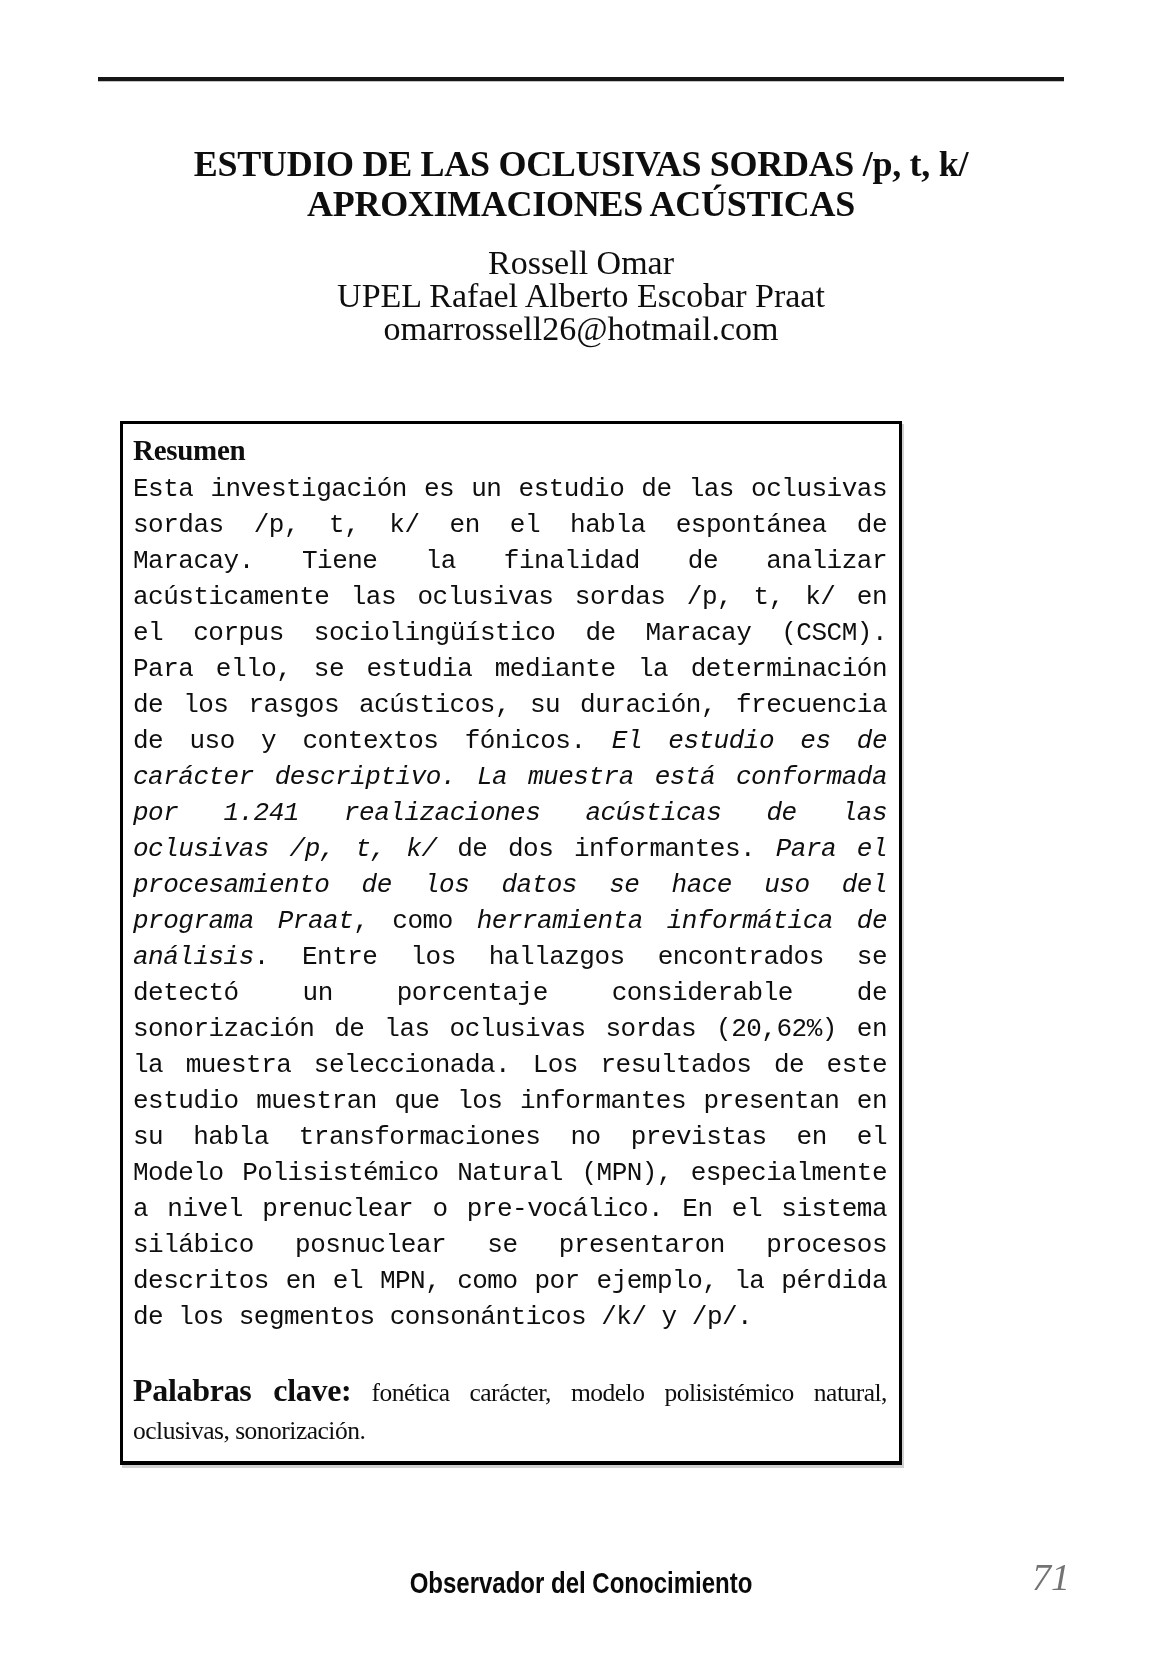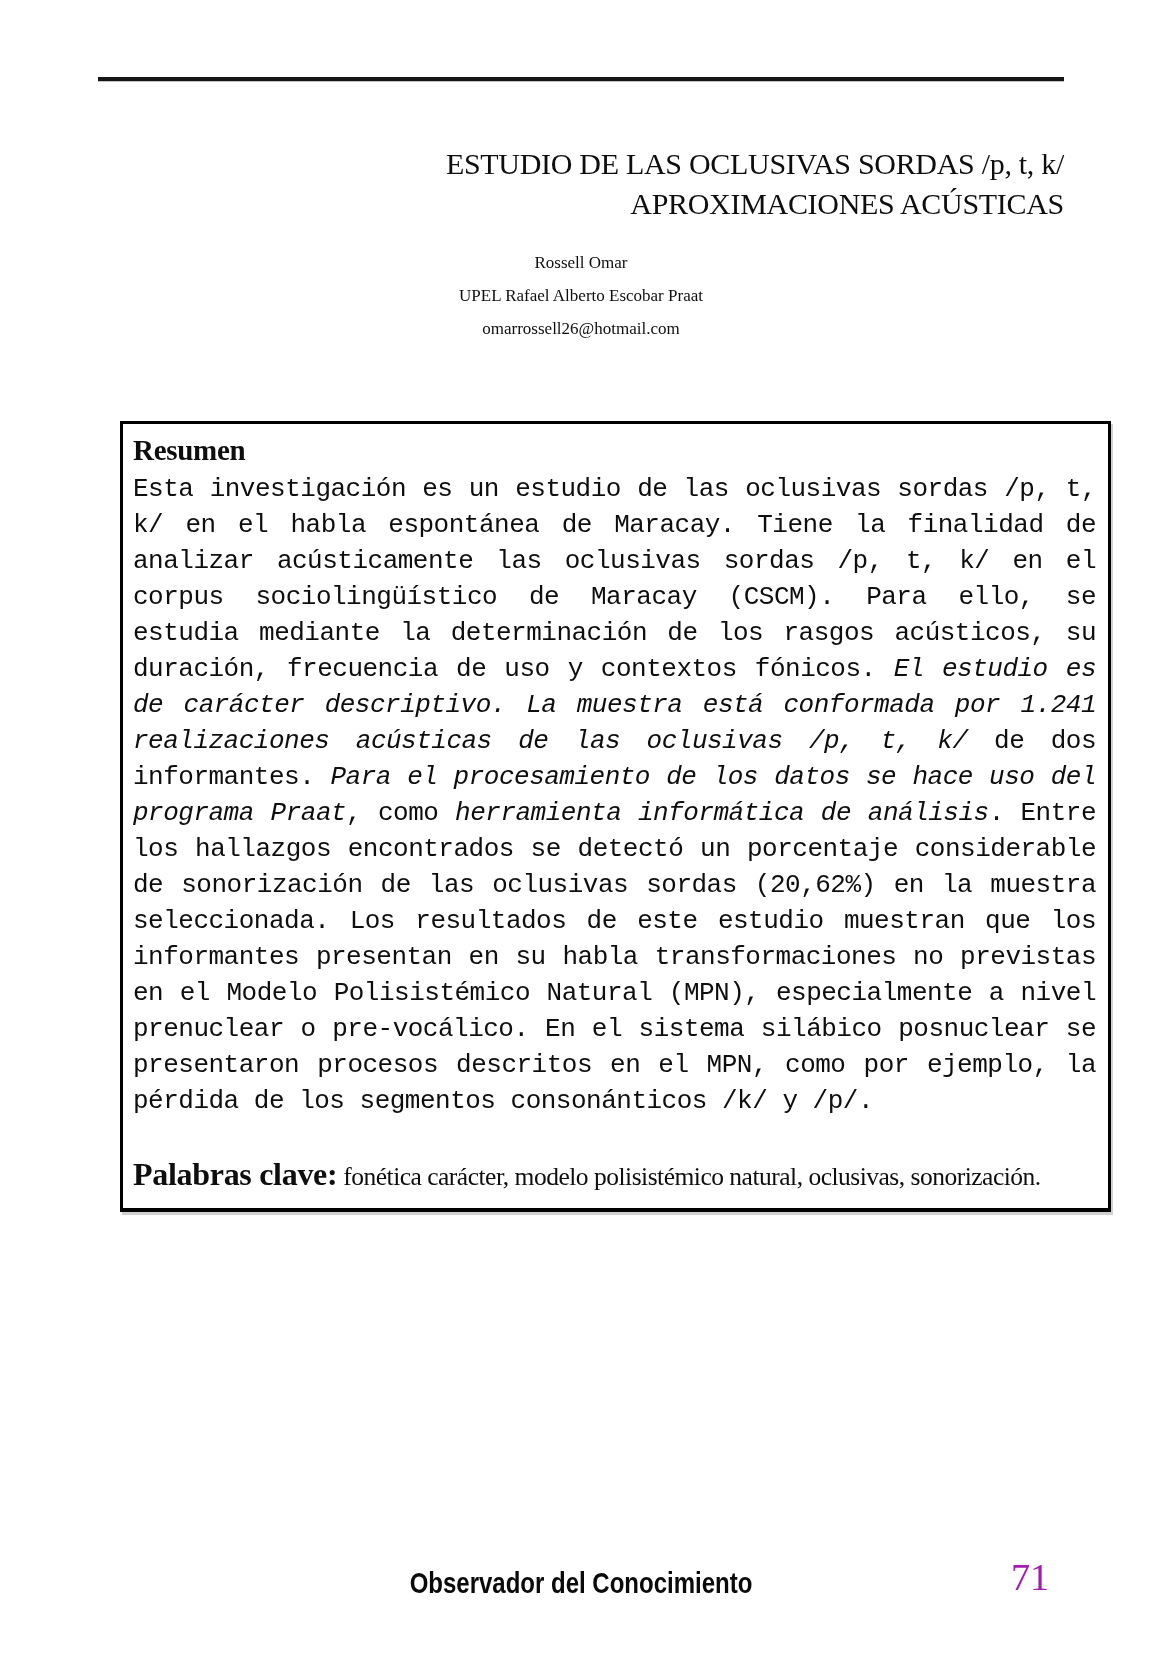--- a/index.html
+++ b/index.html
@@ -23,37 +23,36 @@
   }
   .title-block {
     position: absolute;
     left: 98px;
     top: 144px;
     width: 966px;
     text-align: center;
   }
   .title-line {
     display: block;
-    font-size: 30px;
-    font-weight: 400;
+    font-size: 36px;
+    font-weight: 700;
     line-height: 40px;
     letter-spacing: -0.3px;
     white-space: nowrap;
-    text-align: right;
   }
   .author-block {
     margin-top: 22px;
-    font-size: 17px;
+    font-size: 34px;
     line-height: 33px;
   }
   .abstract-box {
     position: absolute;
     left: 120px;
     top: 421px;
-    width: 991px;
+    width: 782px;
     min-height: 668px;
     box-sizing: border-box;
     border: 3px solid #000000;
     border-bottom-width: 4px;
     box-shadow: 2px 3px 0 rgba(150,150,150,0.45);
     padding: 5px 12px 12px 10px;
   }
   .abstract-heading {
     margin: 0;
     font-size: 29px;
@@ -94,24 +93,25 @@
     line-height: 32px;
     transform: scaleX(0.8);
     transform-origin: 50% 50%;
     color: #0a0a0a;
   }
   .page-number {
     position: absolute;
     left: 990px;
     top: 1556px;
     width: 80px;
-    text-align: center;
+    text-align: right;
     font-size: 38px;
     line-height: 42px;
-    color: #a21caf;
+    color: #737373;
+    font-style: italic;
   }
 </style>
 </head>
 <body>
 
 <div class="page">
 
   <div class="top-rule"></div>
 
   <header class="title-block">

